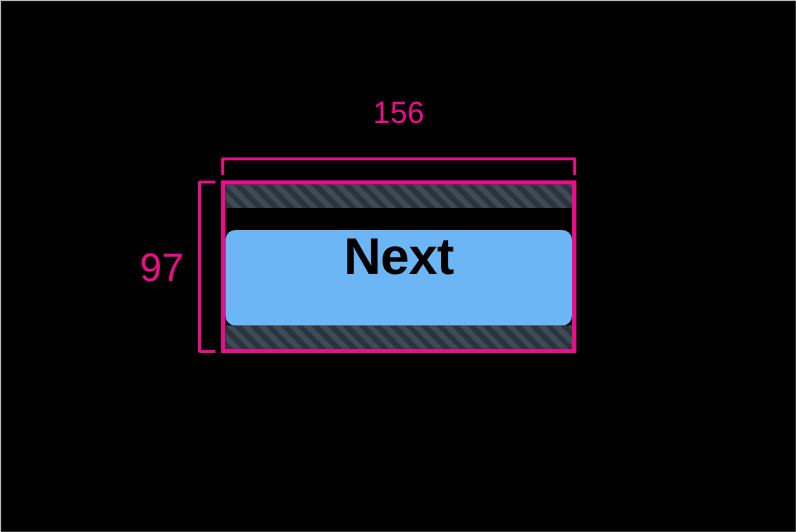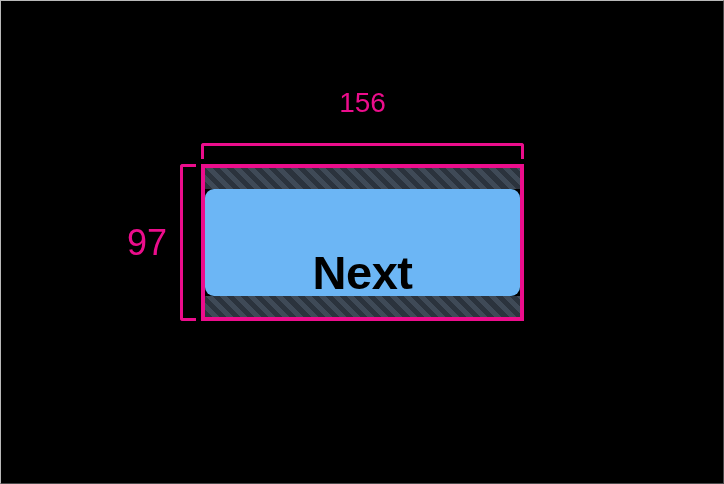--- a/index.html
+++ b/index.html
@@ -50,25 +50,26 @@
         #2b333d 5px,
         #3f4a57 5px,
         #3f4a57 10px
     );
   }
 
   
   .content-area {
     flex: 1 1 auto;
     display: flex;
-    align-items: flex-end;
+    align-items: flex-start;
     justify-content: center;
     background: #6cb6f5;
     border-radius: 9px;
     position: relative;
+    margin-top: 20px;
   }
   .content-label {
     color: #000000;
     font-size: 47px;
     font-weight: bold;
     letter-spacing: -0.5px;
     line-height: 1;
     font-family: "Liberation Sans", sans-serif;
   }
 

